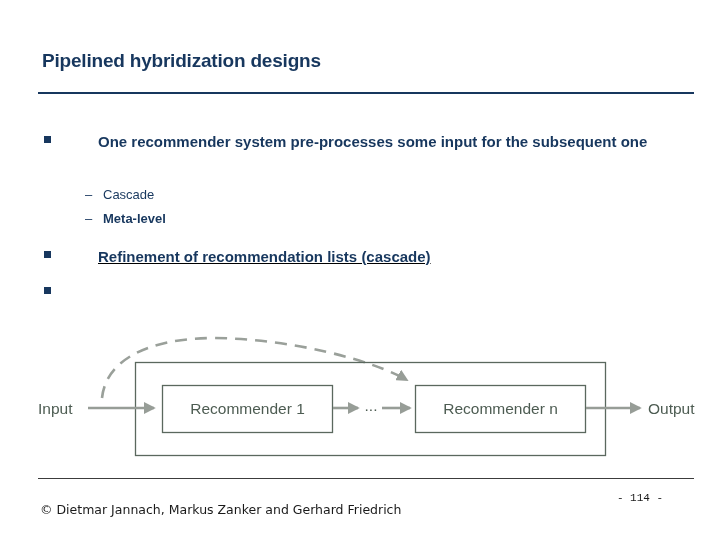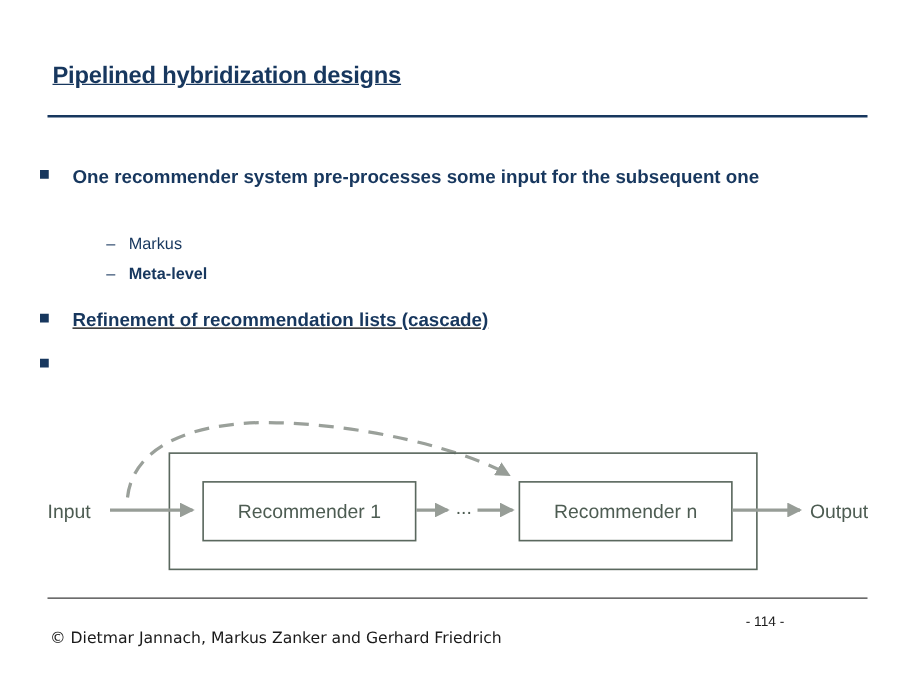--- a/index.html
+++ b/index.html
@@ -3,28 +3,28 @@
 <meta charset="utf-8">
 <style>
   html,body{margin:0;padding:0;}
   body{
     width:720px;height:540px;position:relative;background:#ffffff;
     font-family:"Liberation Sans",sans-serif;overflow:hidden;
   }
   
   .slide-title{
     position:absolute;left:42px;top:50px;width:640px;
-    font-size:19px;font-weight:bold;color:#17375e;letter-spacing:-0.2px;text-decoration:underline;
+    font-size:19px;font-weight:bold;color:#17375e;letter-spacing:-0.2px;
   }
   .title-rule{
     position:absolute;left:38px;top:92px;width:656px;height:2px;background:#17375e;
   }
   
   .bullet{
-    position:absolute;left:32px;width:630px;display:flex;align-items:flex-start;
+    position:absolute;left:44px;width:630px;display:flex;align-items:flex-start;gap:28px;
   }
   .bullet-marker{
     width:7px;height:7px;background:#17375e;margin-top:7px;flex:0 0 7px;
   }
   .bullet-text{
     margin-left:19px;font-size:15px;font-weight:bold;color:#17375e;line-height:25px;
   }
   .b1{top:129px;}
   .b1 .bullet-text{width:572px;}
   .b2{top:244px;text-decoration:underline;}
@@ -44,40 +44,40 @@
   }
   
   .footer-rule{
     position:absolute;left:38px;top:478px;width:656px;height:1px;background:#3c3c3c;
   }
   .footer-copyright{
     position:absolute;left:40px;top:502px;font-family:"DejaVu Sans",sans-serif;
     font-size:12.5px;color:#1a1a1a;
   }
   .page-number{
-    position:absolute;left:572px;top:492px;width:80px;text-align:center;
-    font-family:Liberation Sans, sans-serif;font-size:11px;color:#1a1a1a;
+    position:absolute;left:600px;top:492px;width:80px;text-align:center;
+    font-family:Liberation Mono, monospace;font-size:11px;color:#1a1a1a;
   }
 </style>
 </head>
 <body>
 
 <div>
 
   <div class="slide-title">Pipelined hybridization designs</div>
   <div class="title-rule"></div>
 
   <div class="bullet b1">
     <div class="bullet-marker"></div>
     <div class="bullet-text">One recommender system pre-processes some input for the subsequent one</div>
   </div>
 
   <div class="subbullet sb1">
     <span class="sub-marker">–</span>
-    <span>Markus</span>
+    <span>Cascade</span>
   </div>
   <div class="subbullet sb2">
     <span class="sub-marker">–</span>
     <span>Meta-level</span>
   </div>
 
   <div class="bullet b2">
     <div class="bullet-marker"></div>
     <div class="bullet-text">Refinement of recommendation lists (cascade)</div>
   </div>

